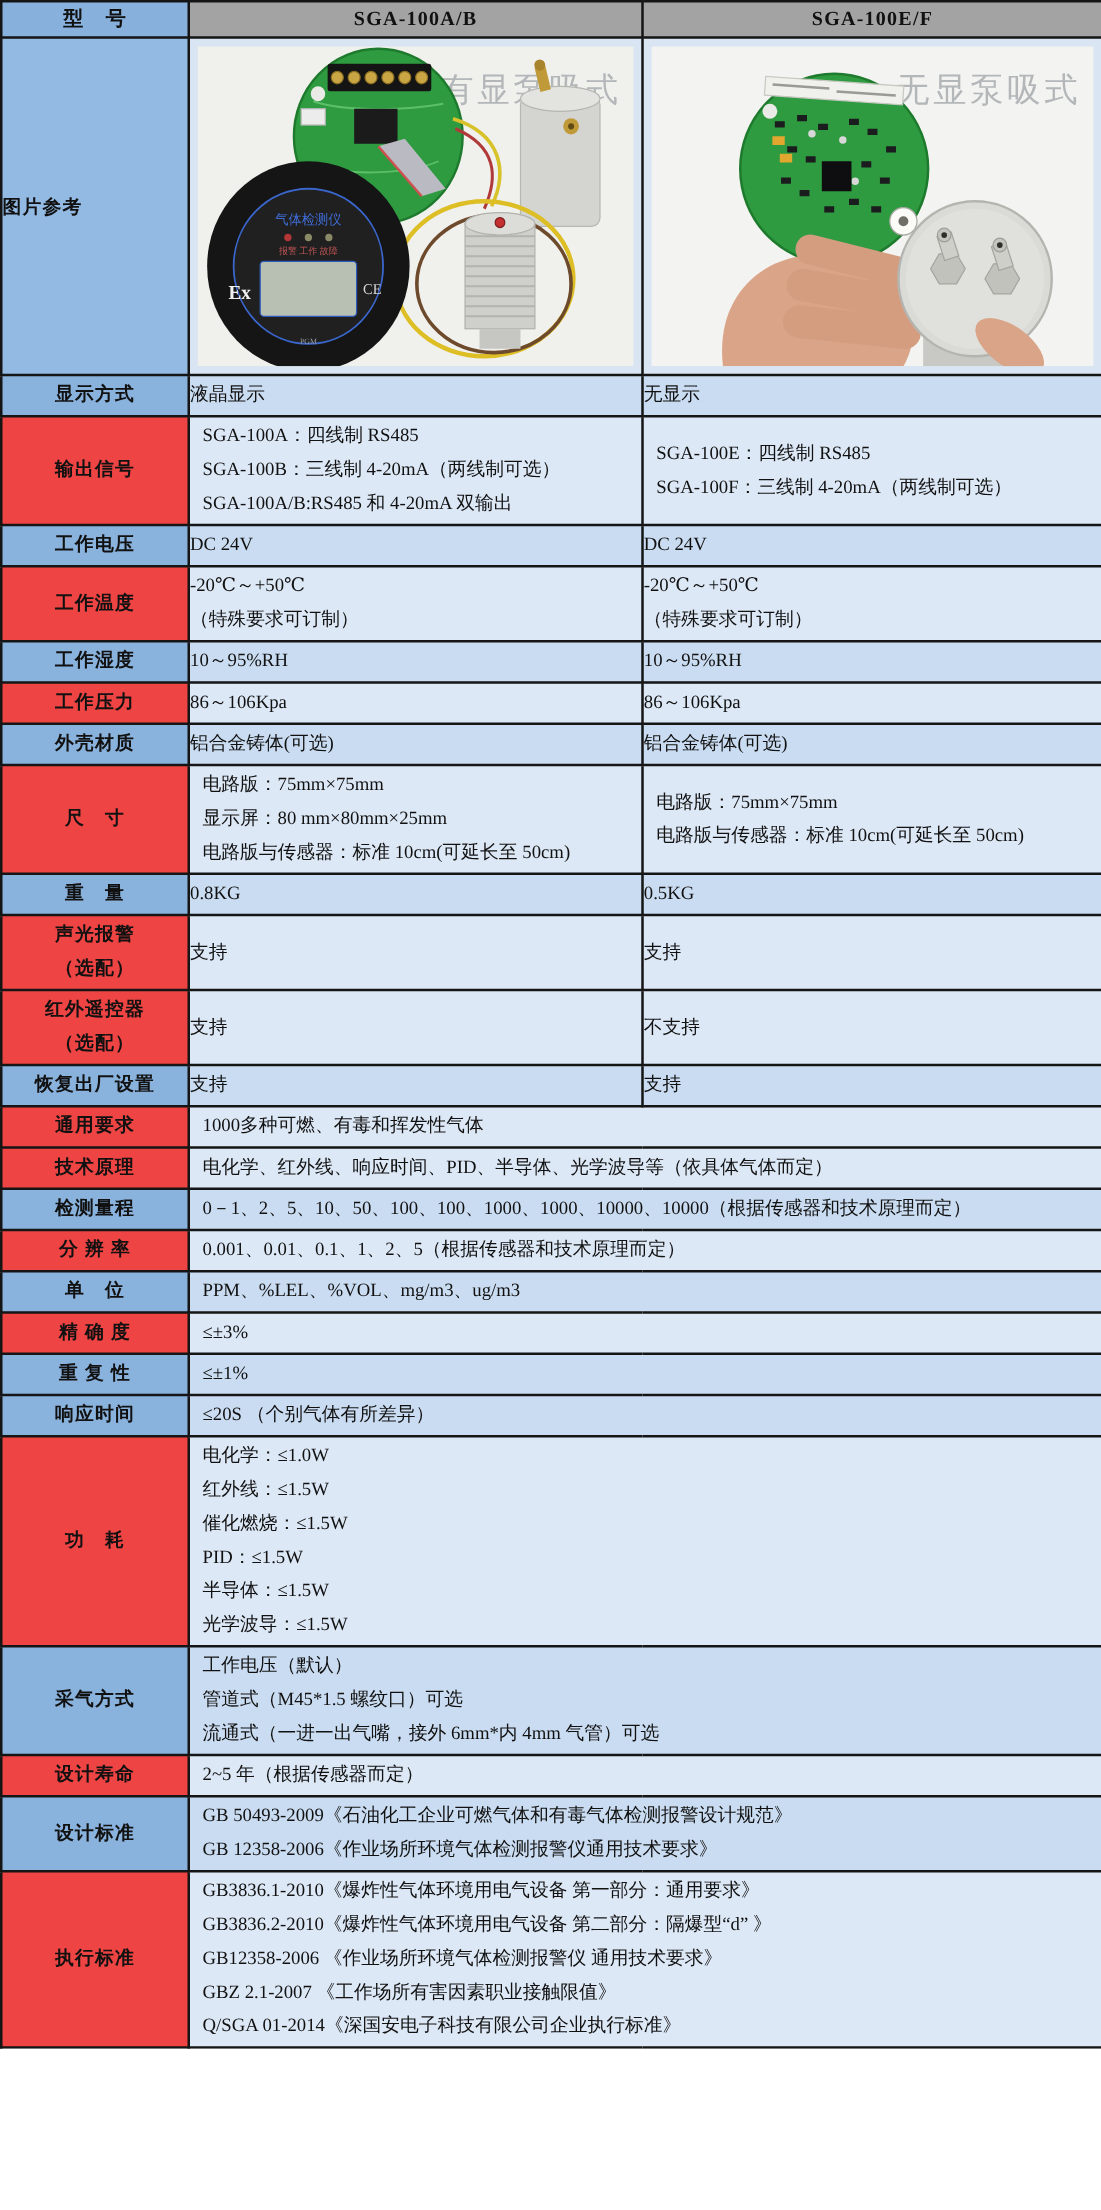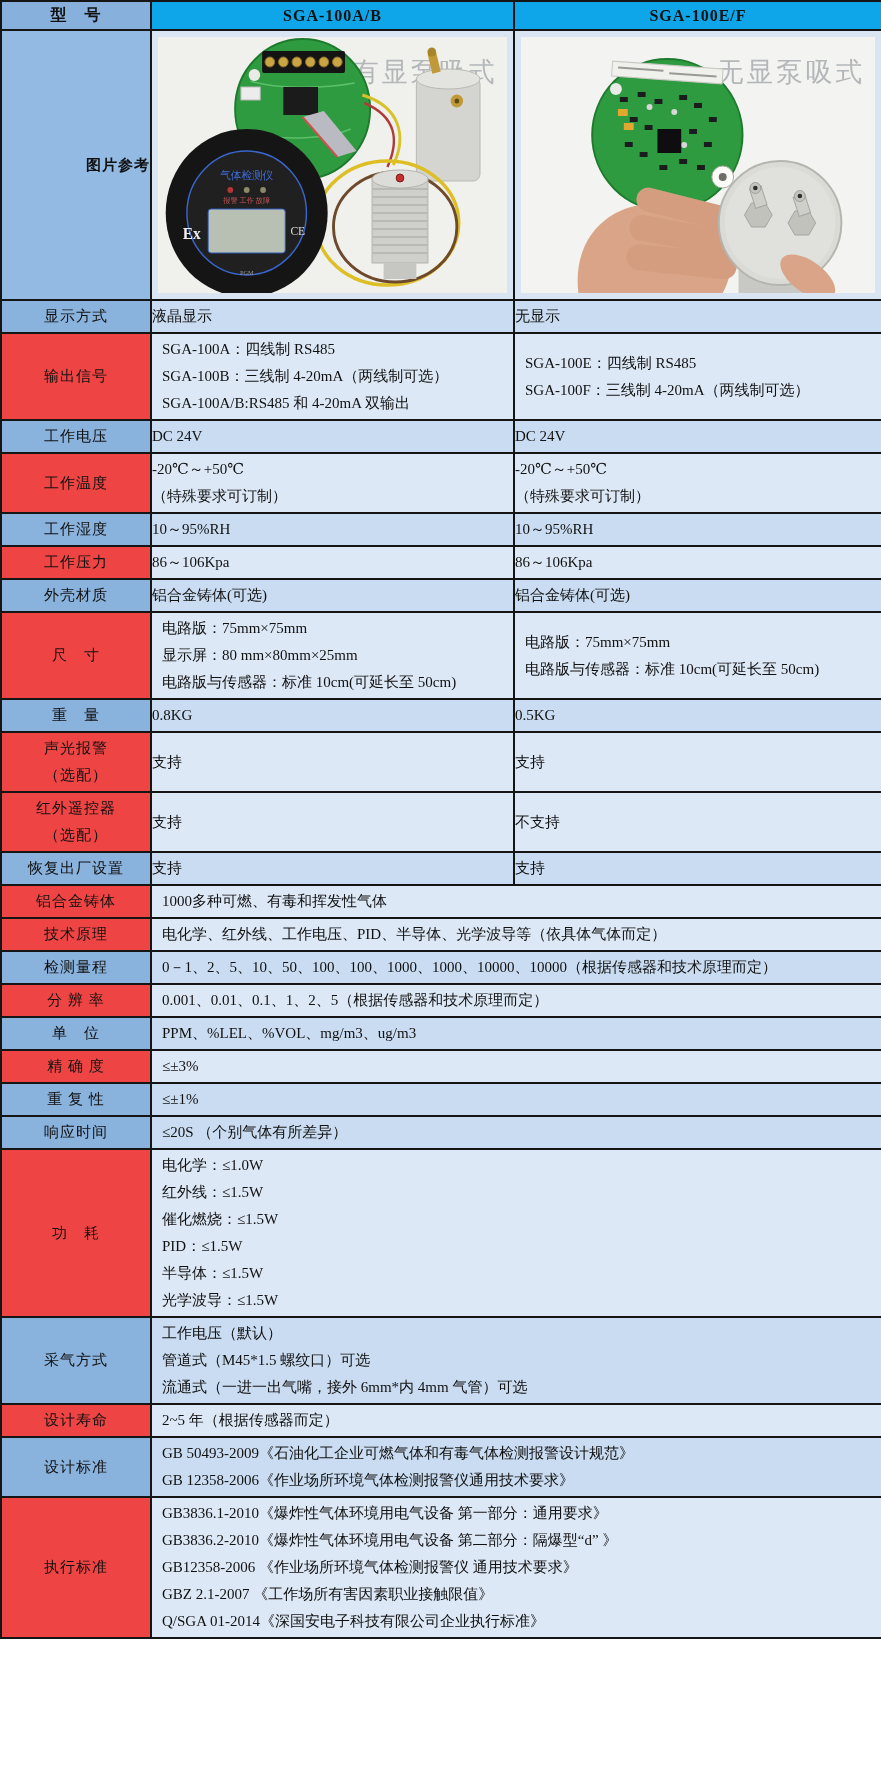--- a/index.html
+++ b/index.html
@@ -2,32 +2,32 @@
 <html><head>
 <meta charset="utf-8">
 <style>
   html,body{margin:0;padding:0;background:#ffffff;}
   body{font-family:"Liberation Serif","DejaVu Serif",serif;color:#111111;}
   .page{width:835px;background:#ffffff;}
   table.spec{width:881px;border-collapse:collapse;table-layout:fixed;border:2px solid #151515;}
   th,td{border:2px solid #151515;padding:0;vertical-align:middle;}
   thead th{height:27px;font-size:16px;font-weight:bold;letter-spacing:1px;}
   .hdr-label{background:#87b1dc;}
-  .hdr-col{background:#0ea5e9;}
-  th.lbl{font-weight:normal;font-size:15px;letter-spacing:1px;padding:2px 0;margin-top:30px;}
+  .hdr-col{background:#a3a3a3;}
+  th.lbl{font-weight:bold;font-size:15px;letter-spacing:1px;padding:2px 0;margin-top:30px;}
   th.lbl div{line-height:27px;text-align:center;}
   tr.shade-a th.lbl{background:#89b2dd;}
   tr.shade-b th.lbl{background:#ef4444;}
   tr.shade-a td{background:#cadcf1;}
   tr.shade-b td{background:#dde8f6;}
   td{padding:2px 0;font-size:15px;}
   td .ln{line-height:27px;min-height:27px;}
   td.ac .ln{text-align:left;}
   td.al .ln{text-align:left;padding-left:10px;padding-right:6px;}
-  tr.photo-row th{background:#92bae3;font-weight:bold;font-size:15px;letter-spacing:1px;text-align:right;}
+  tr.photo-row th{background:#92bae3;font-weight:bold;font-size:15px;letter-spacing:1px;text-align:left;}
   td.photo-cell{background:#d9e5f3;padding:6px;}
   .photo-frame{width:100%;height:256px;overflow:hidden;}
   svg text{font-family:"Liberation Serif","DejaVu Serif",serif;}
 </style>
 </head>
 <body>
 
 <div class="page">
   <table class="spec">
     <colgroup>
@@ -303,32 +303,32 @@
           </th>
           <td class="ac">
             <div class="ln">支持</div>
           </td>
           <td class="ac">
             <div class="ln">支持</div>
           </td>
         </tr>
         <tr class="shade-b">
           <th class="lbl">
-            <div>铝合金铸体</div>
+            <div>通用要求</div>
           </th>
           <td colspan="2" class="al">
             <div class="ln">1000多种可燃、有毒和挥发性气体</div>
           </td>
         </tr>
         <tr class="shade-b">
           <th class="lbl">
             <div>技术原理</div>
           </th>
           <td colspan="2" class="al">
-            <div class="ln">电化学、红外线、工作电压、PID、半导体、光学波导等（依具体气体而定）</div>
+            <div class="ln">电化学、红外线、响应时间、PID、半导体、光学波导等（依具体气体而定）</div>
           </td>
         </tr>
         <tr class="shade-a">
           <th class="lbl">
             <div>检测量程</div>
           </th>
           <td colspan="2" class="al">
             <div class="ln">0－1、2、5、10、50、100、100、1000、1000、10000、10000（根据传感器和技术原理而定）</div>
           </td>
         </tr>

